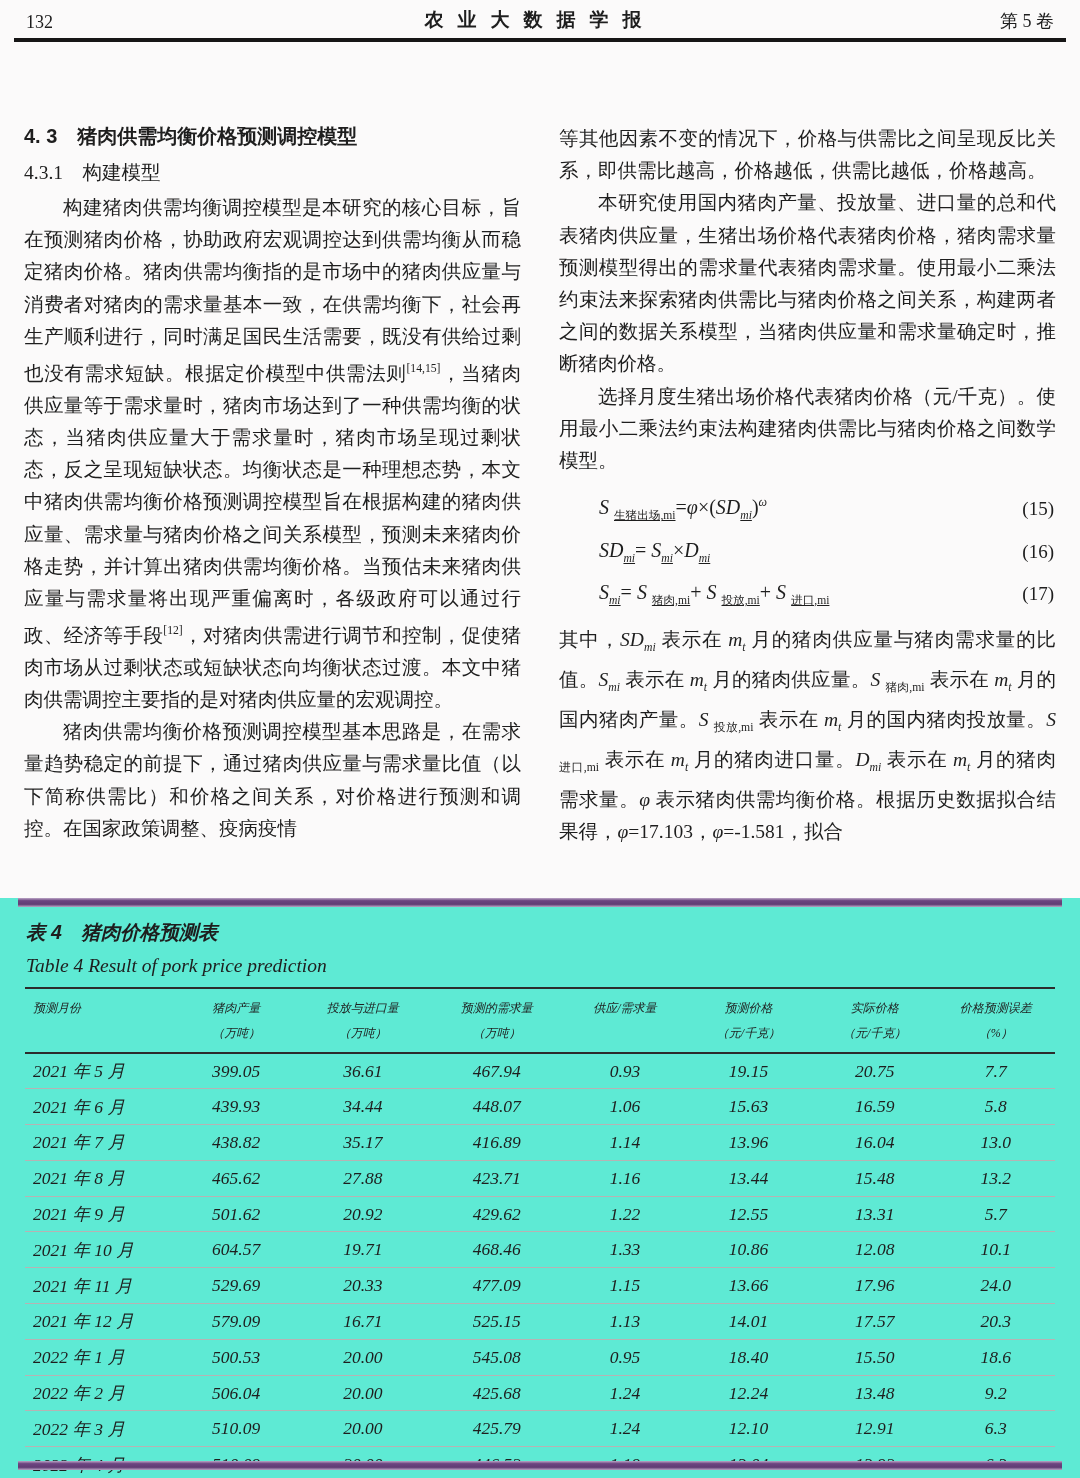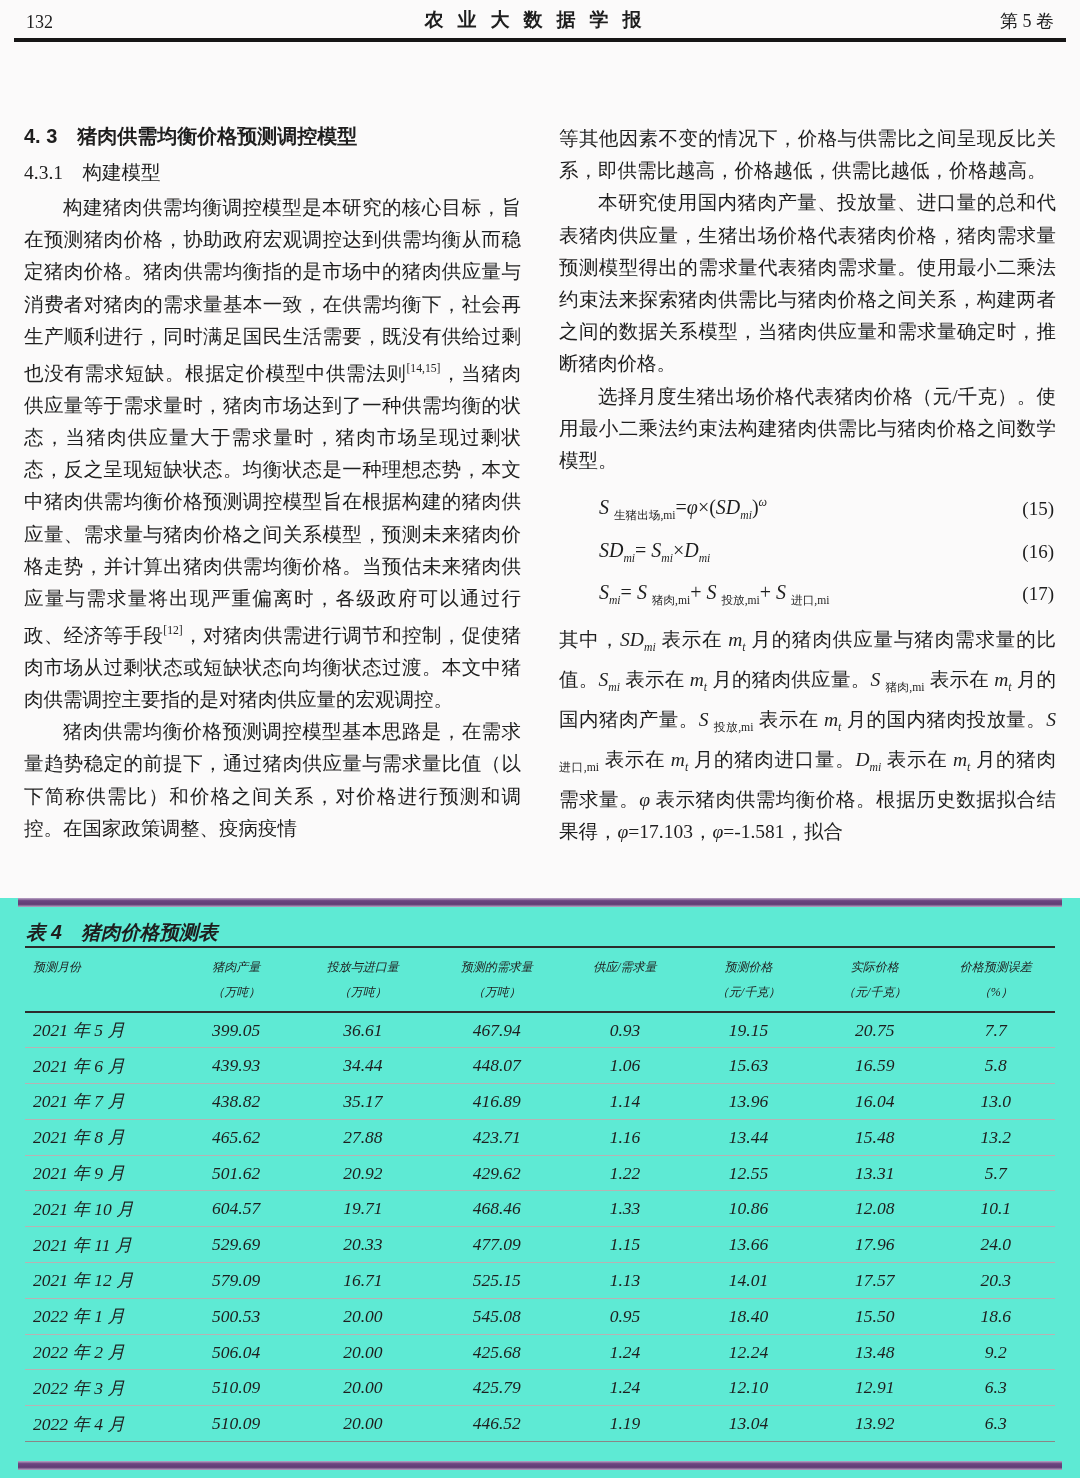--- a/index.html
+++ b/index.html
@@ -64,21 +64,21 @@
   
   .formula-block { margin:10px 0 8px; }
   .formula-row {
     display:flex;
     align-items:center;
     justify-content:space-between;
     padding:8px 2px 8px 40px;
     font-size:20px;
   }
   .formula-row .math { font-family:"Liberation Serif","DejaVu Serif",serif; }
-  .formula-row .math sub { font-size:0.58em; }
+  .formula-row .math sub { font-size:0.58em;text-decoration:underline; }
   .formula-number { font-size:19px; }
 
   
   .table-section {
     position:absolute;
     left:0; right:0;
     top:898px;
     bottom:0;
     background:#5eead4;
     font-style:italic;
@@ -164,20 +164,21 @@
       </div>
     </div>
 
     <p class="para"><span>其中，</span><i>SD</i><sub class="it">mi</sub><span> 表示在 </span><i>m</i><sub class="it">t</sub><span> 月的猪肉供应量与猪肉需求量的比值。</span><i>S</i><sub class="it">mi</sub><span> 表示在 </span><i>m</i><sub class="it">t</sub><span> 月的猪肉供应量。</span><i>S </i><sub>猪肉,mi</sub><span> 表示在 </span><i>m</i><sub class="it">t</sub><span> 月的国内猪肉产量。</span><i>S </i><sub>投放,mi</sub><span> 表示在 </span><i>m</i><sub class="it">t</sub><span> 月的国内猪肉投放量。</span><i>S </i><sub>进口,mi</sub><span> 表示在 </span><i>m</i><sub class="it">t</sub><span> 月的猪肉进口量。</span><i>D</i><sub class="it">mi</sub><span> 表示在 </span><i>m</i><sub class="it">t</sub><span> 月的猪肉需求量。</span><i>φ</i><span> 表示猪肉供需均衡价格。根据历史数据拟合结果得，</span><i>φ</i><span>=17.103，</span><i>φ</i><span>=-1.581，拟合</span></p>
   </div>
 </div>
 
 <div class="table-section">
   <div class="purple-bar"></div>
   <div class="caption-cn">表 4　猪肉价格预测表</div>
+  <div class="caption-en">Table 4    Result of pork price prediction</div>
 
   <table class="data-table">
     <colgroup>
       <col style="width:14.5%">
         <col style="width:12%">
         <col style="width:12.6%">
         <col style="width:13.4%">
       <col style="width:11.5%">
         <col style="width:12.5%">
         <col style="width:12%">

